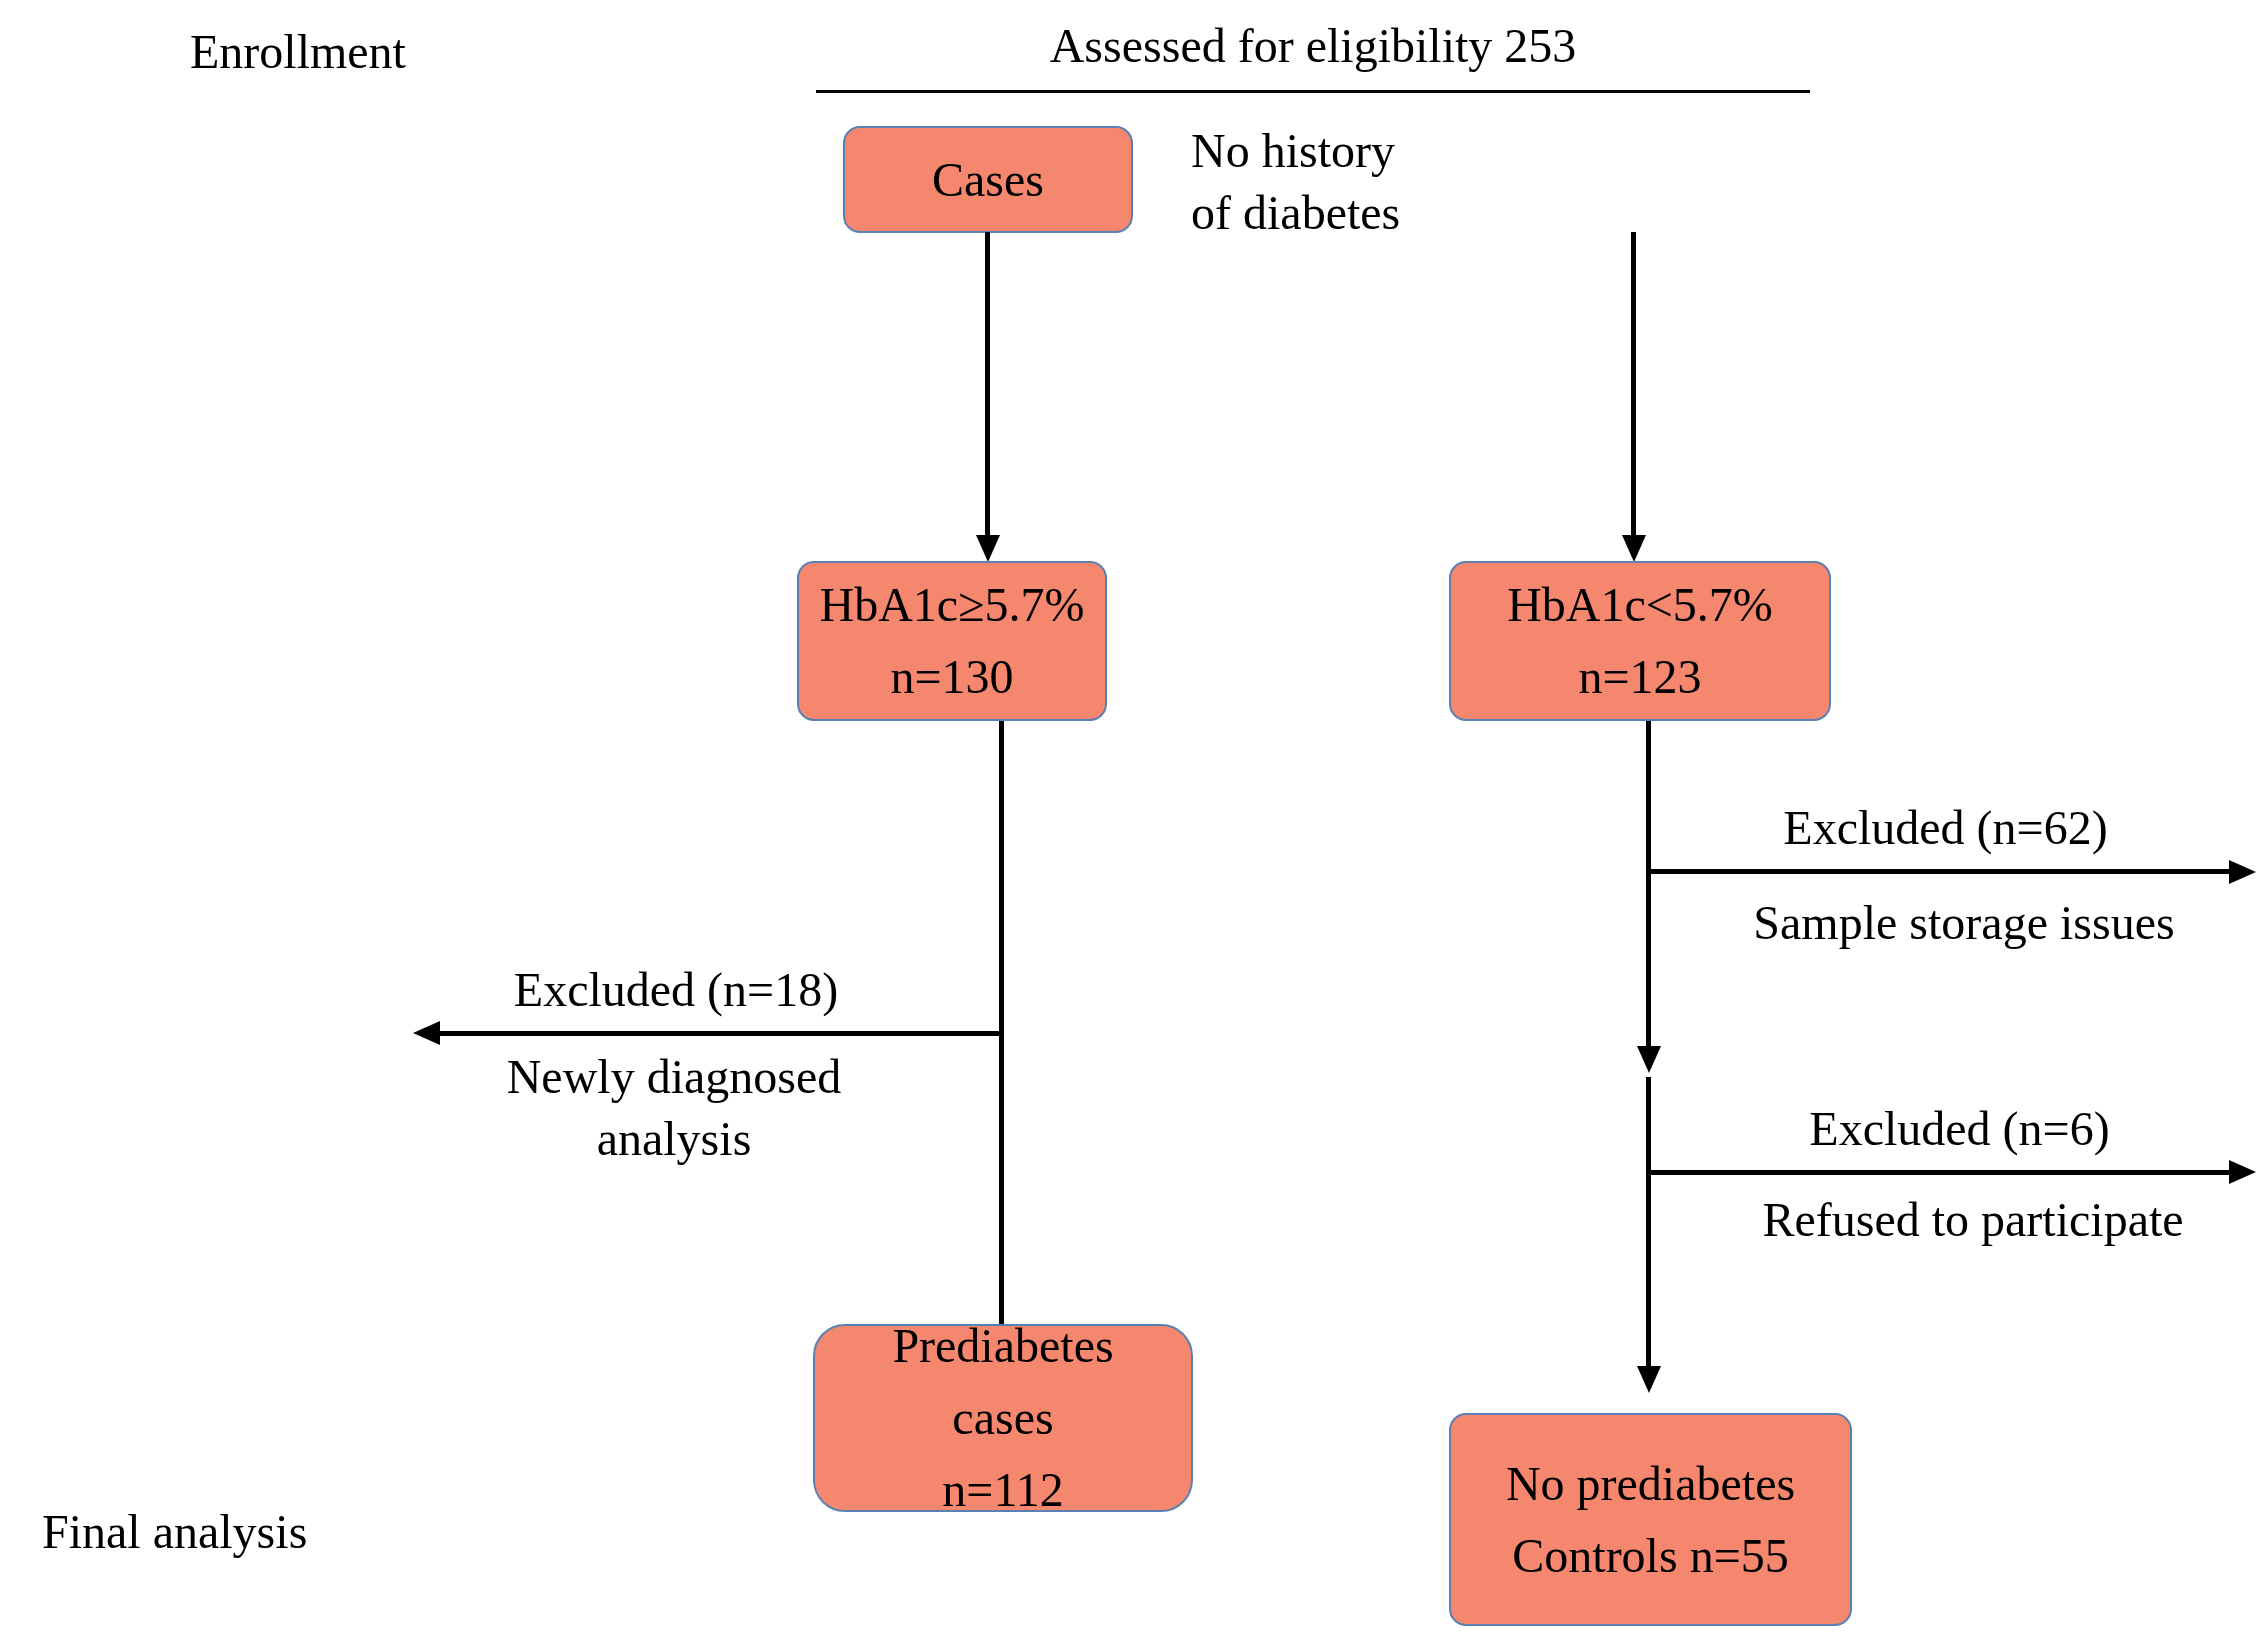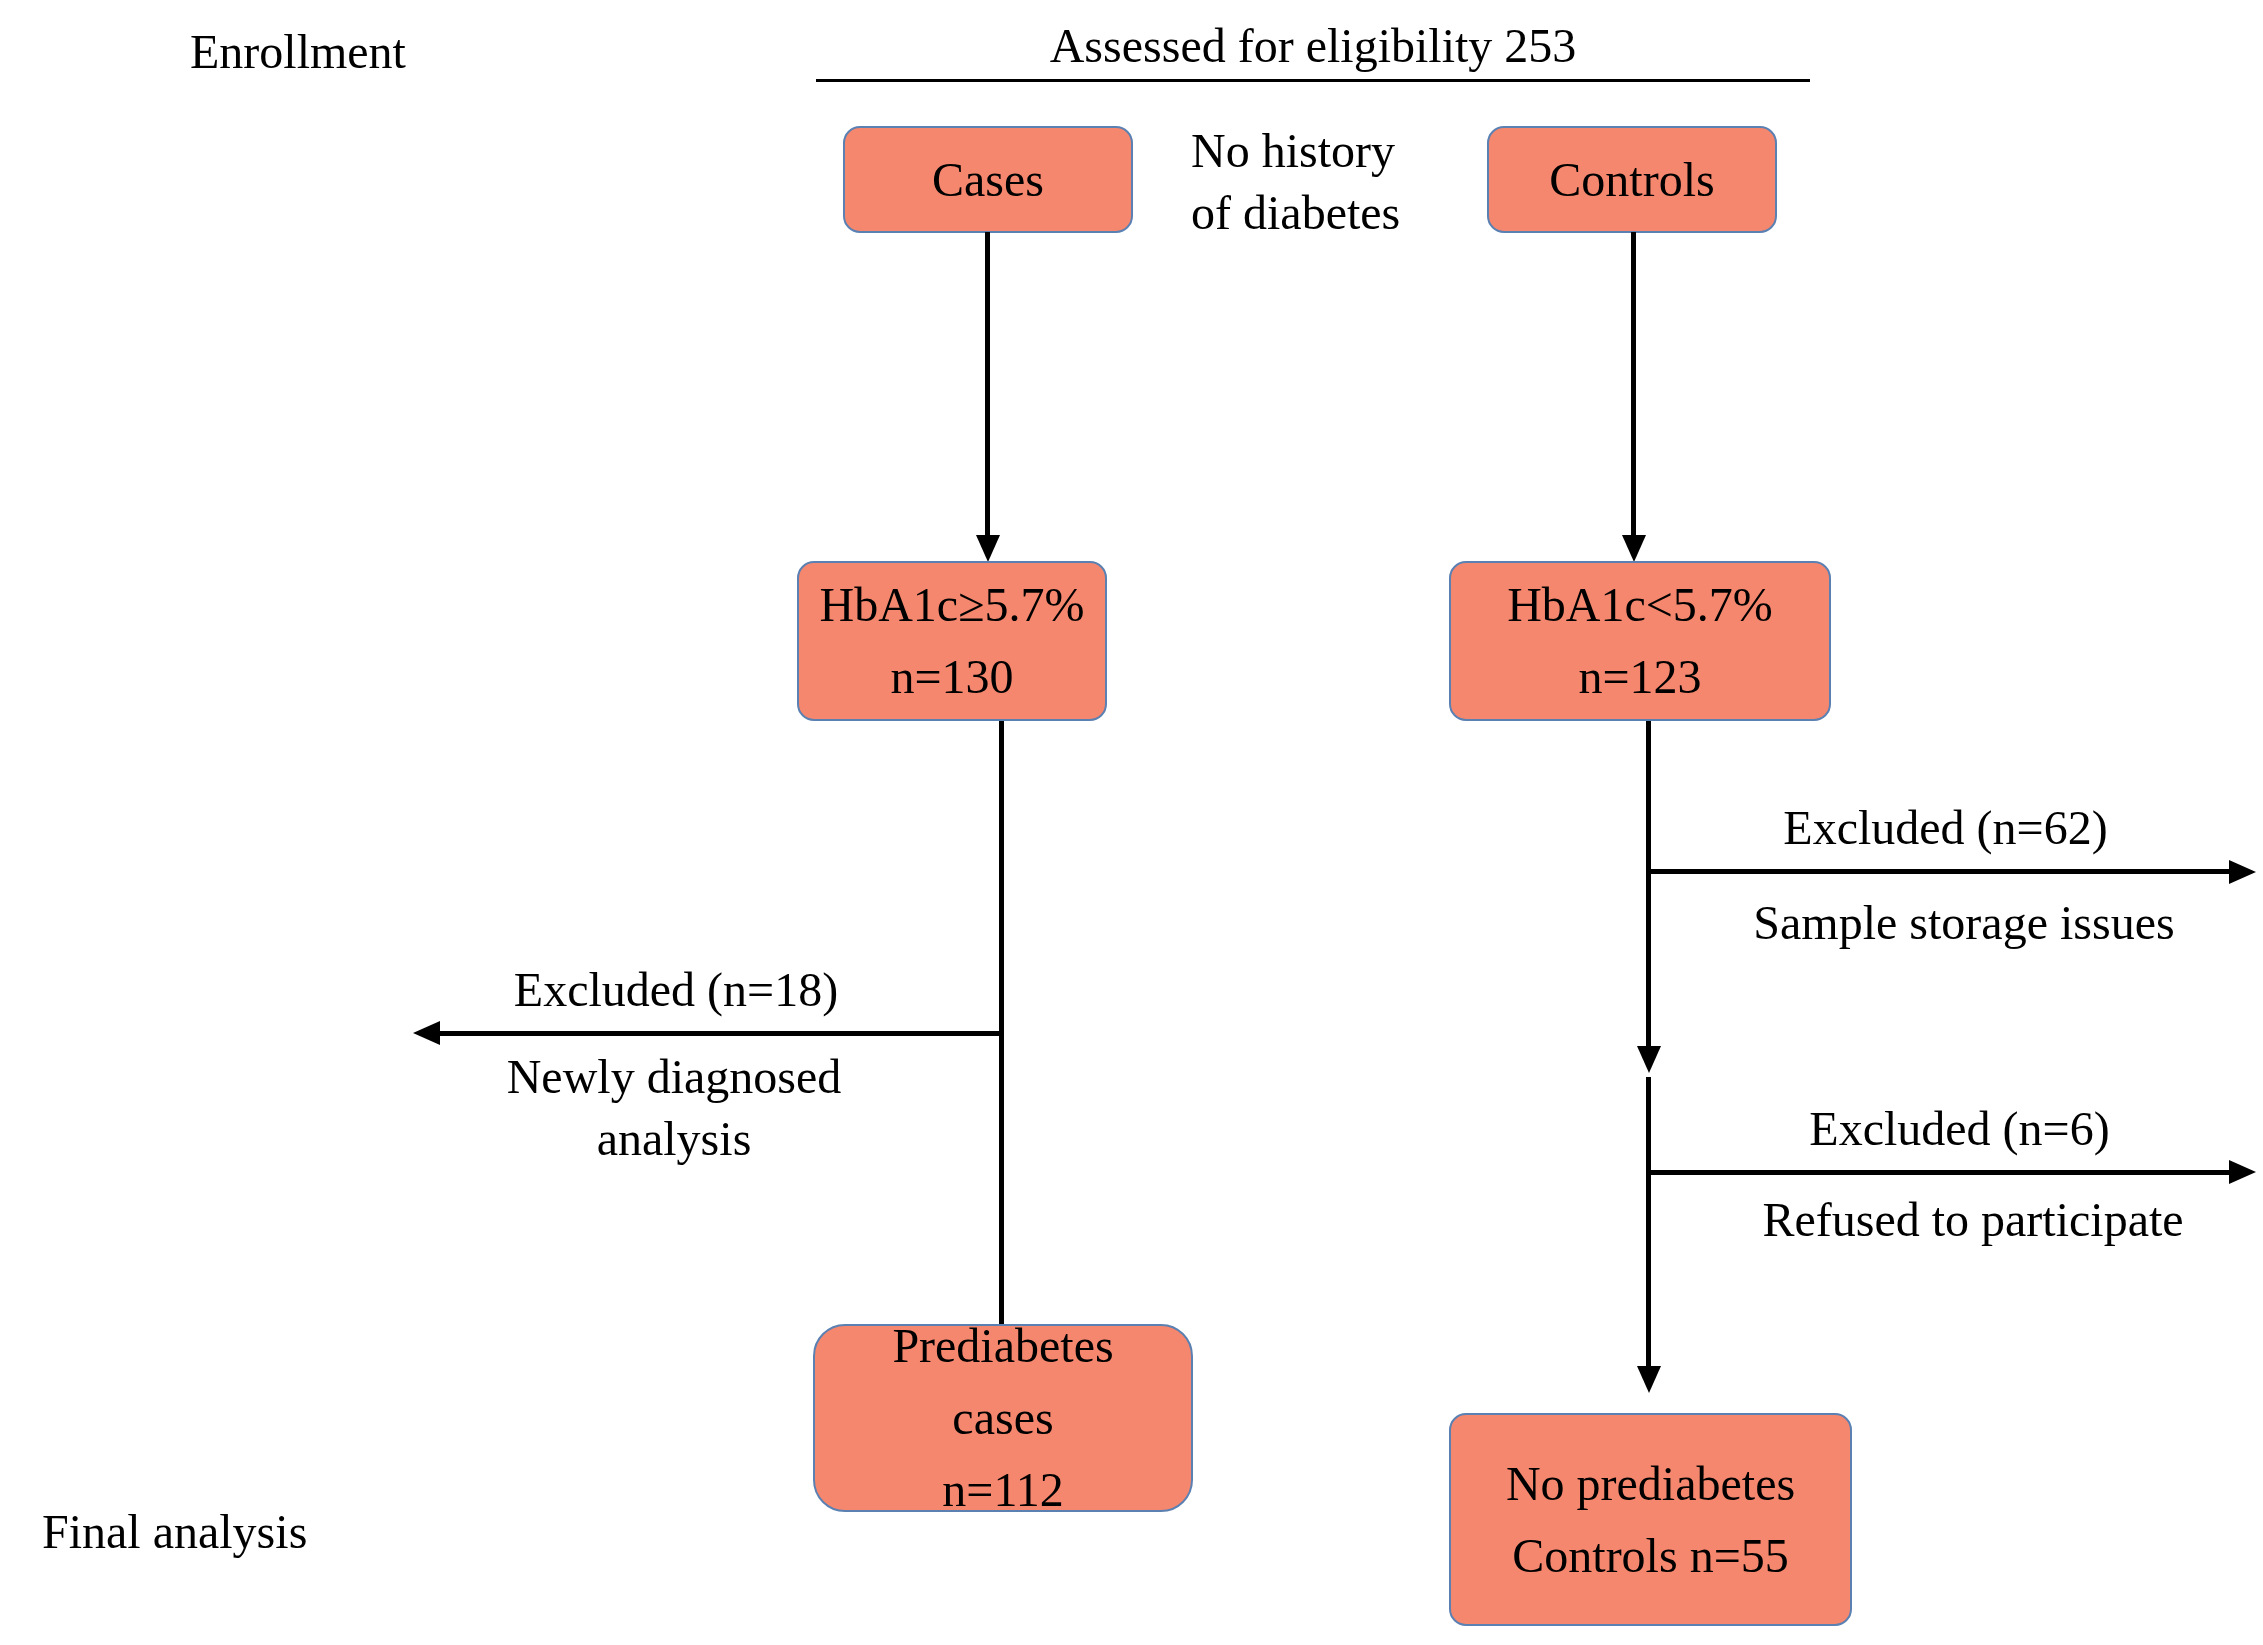--- a/index.html
+++ b/index.html
@@ -18,21 +18,21 @@
   }
   .txt {
     position: absolute;
     font-size: 48px;
     line-height: 1.3;
     white-space: nowrap;
   }
   .center { text-align: center; }
   .underlined {
     border-bottom: 3.8px solid #000;
-    padding-bottom: 2px;
+    padding-bottom: 13px;
   }
   .box {
     position: absolute;
     display: flex;
     flex-direction: column;
     align-items: center;
     justify-content: center;
     background: var(--box-fill, #F5876E);
     border: 2.9px solid var(--box-border, #5B80B2);
     border-radius: 17px;
@@ -86,23 +86,20 @@
 
   <div class="box" style="left:843px; top:126px; width:290px; height:107px;">
     <span>Cases</span>
   </div>
 
   <div class="txt" style="left:1191px; top:120px;">
     <div>No history</div>
     <div>of diabetes</div>
   </div>
 
-  <div class="box" style="left:1487px; top:126px; width:290px; height:107px;">
-    <span>Controls</span>
-  </div>
 
   <div class="vline" style="left:985px; top:232px; height:306px;"></div>
   <div class="arrow-down" style="left:976px; top:535px;"></div>
 
   <div class="vline" style="left:1631px; top:232px; height:306px;"></div>
   <div class="arrow-down" style="left:1622px; top:535px;"></div>
 
   <div class="box" style="left:797px; top:561px; width:310px; height:160px;">
     <div>HbA1c≥5.7%</div>
     <div>n=130</div>

